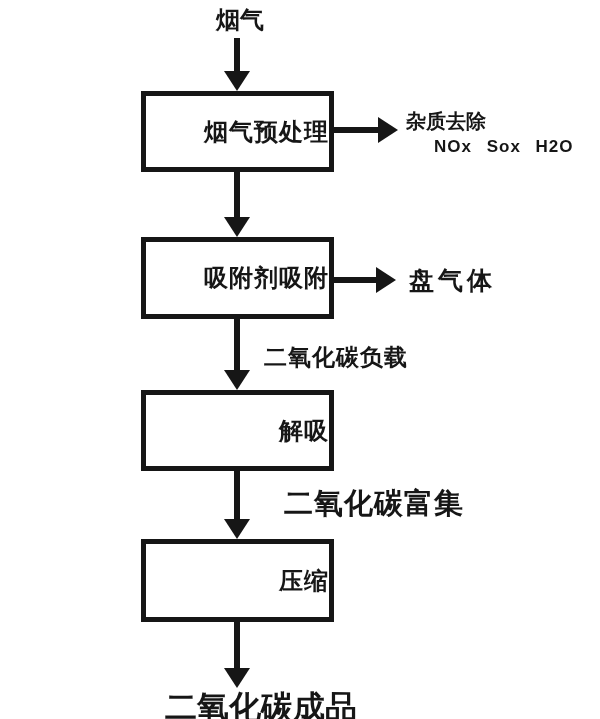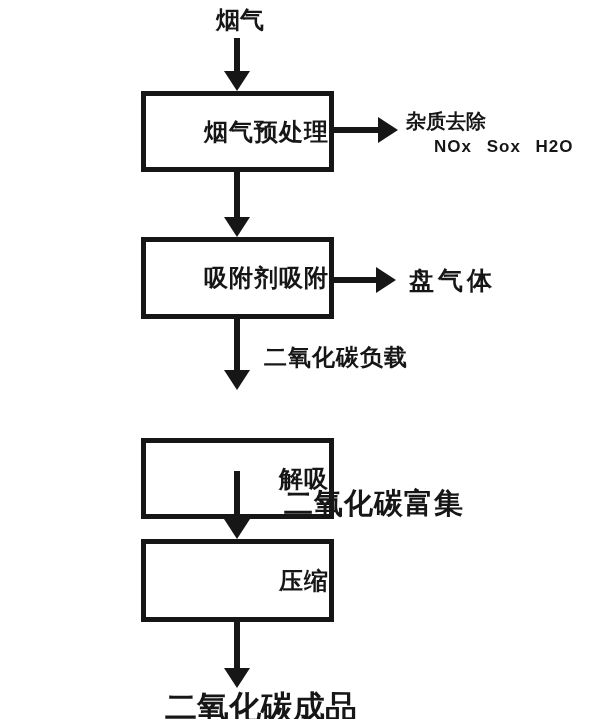--- a/index.html
+++ b/index.html
@@ -16,21 +16,21 @@
   .co2enriched{left:284px;top:487px;font-size:29px;letter-spacing:1px;}
   .outp{left:165px;top:689px;width:160px;text-align:right;font-size:32px;}
   .box{
     position:absolute;left:141px;width:193px;box-sizing:border-box;
     border:5px solid #161616;background:#ffffff;
     display:flex;align-items:center;justify-content:flex-end;
     font-size:24px;font-weight:600;letter-spacing:1px;
   }
   .box1{top:91px;height:81px;}
   .box2{top:237px;height:82px;}
-  .box3{top:390px;height:81px;margin-top:48px;}
+  .box3{top:390px;height:81px;}
   .box4{top:539px;height:83px;}
   .varrow{
     position:absolute;left:224px;width:26px;
     display:flex;flex-direction:column;align-items:center;
   }
   .vline{display:block;width:6px;background:#161616;flex:1;}
   .vhead{display:block;width:0;height:0;border-left:13px solid transparent;border-right:13px solid transparent;border-top:20px solid #161616;}
   .harrow{
     position:absolute;height:26px;
     display:flex;flex-direction:row;align-items:center;

